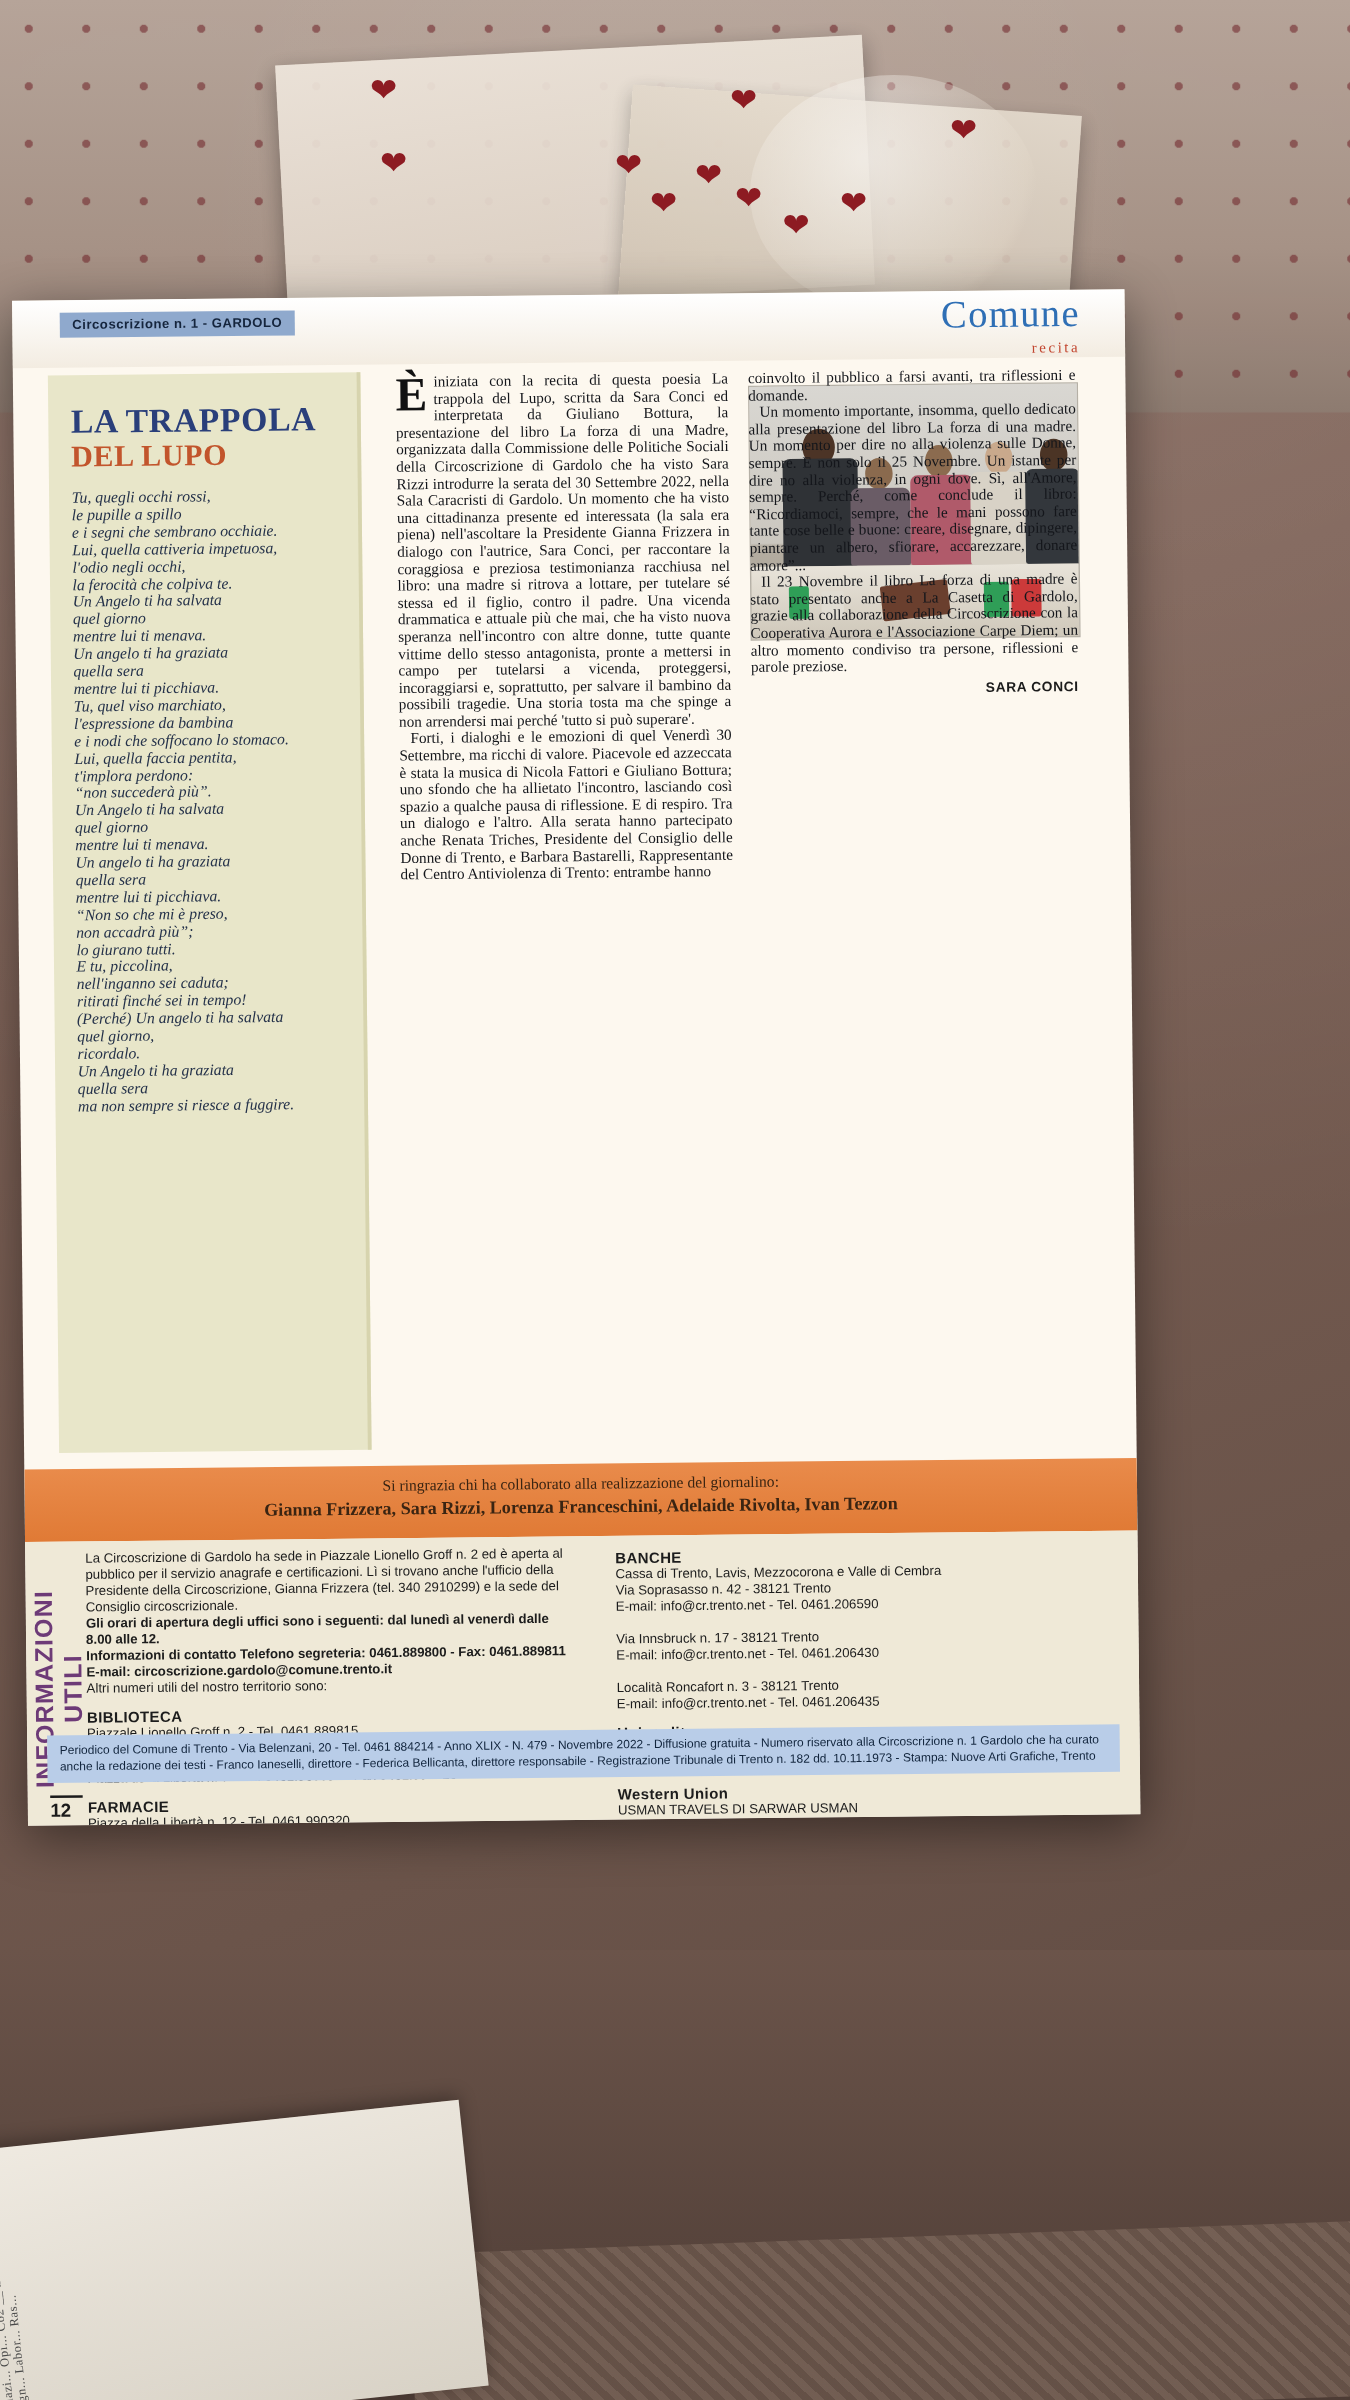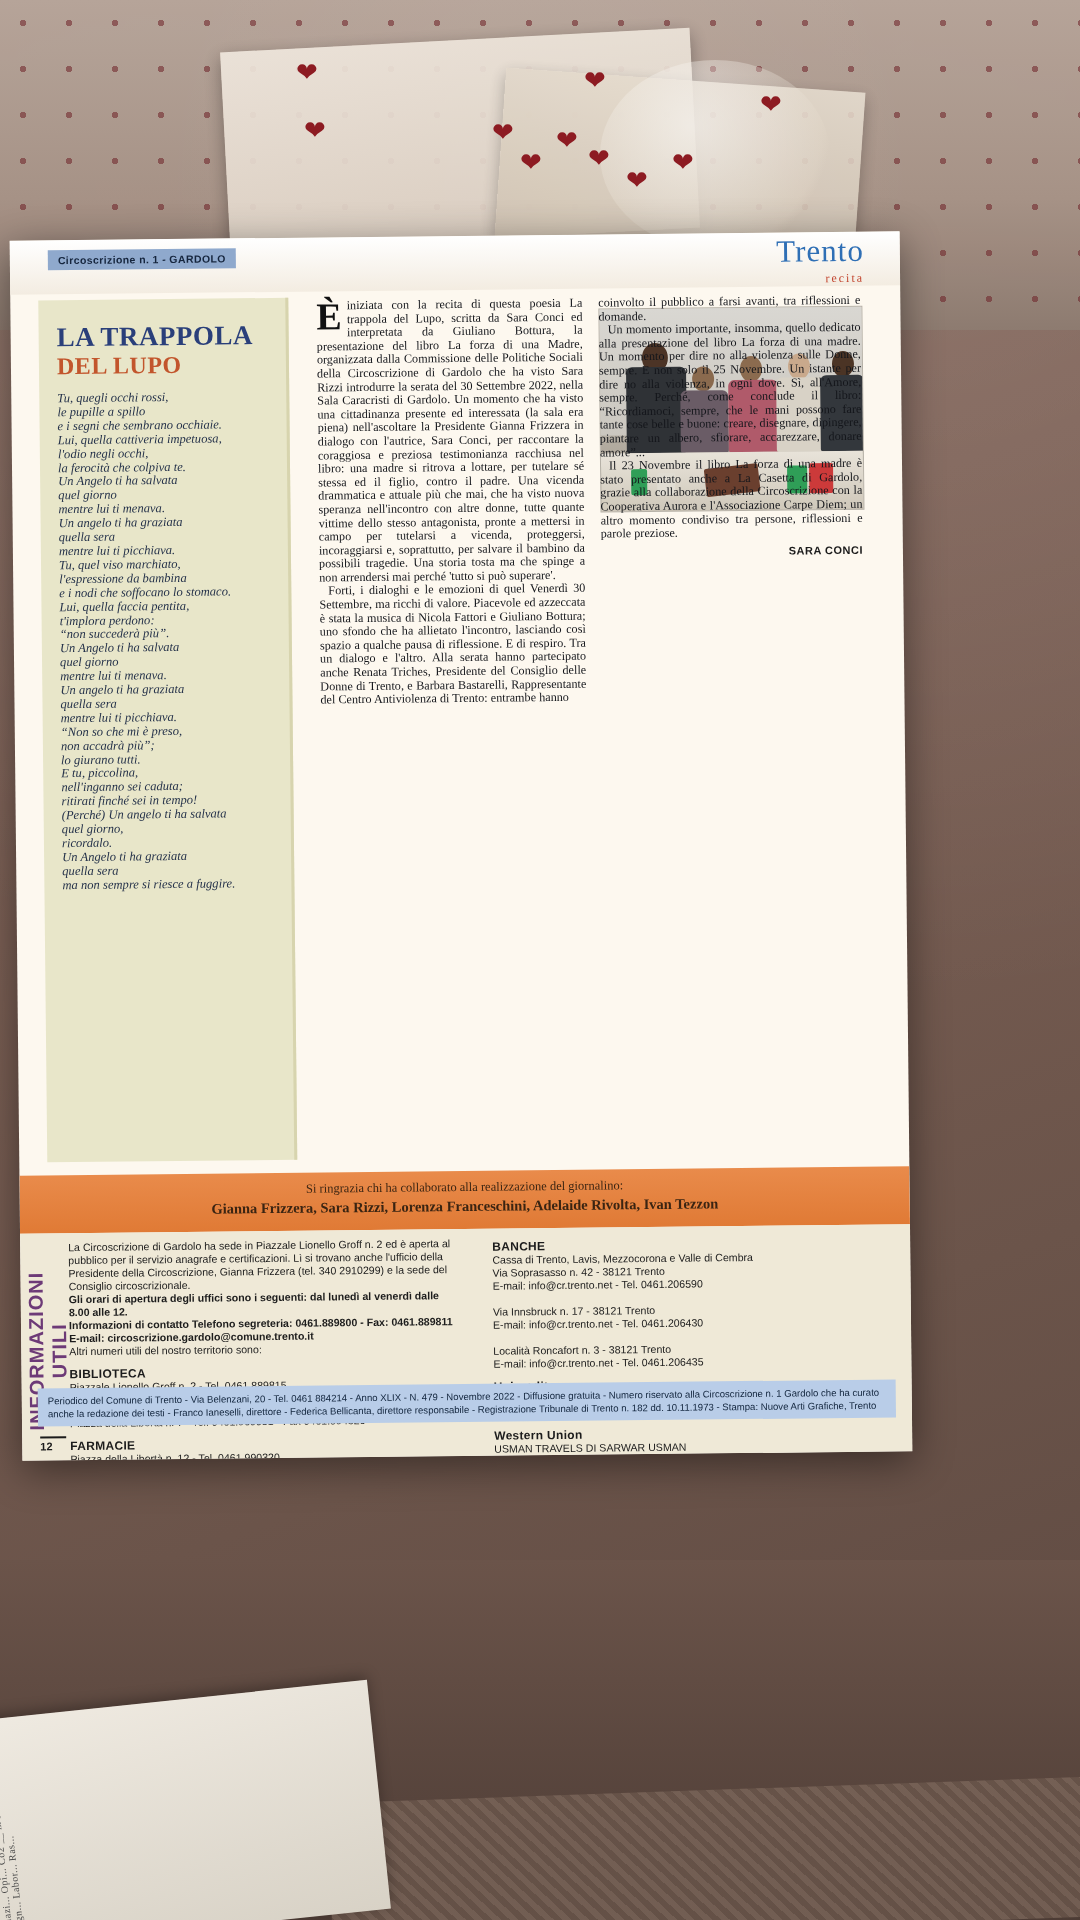--- a/index.html
+++ b/index.html
@@ -190,21 +190,21 @@
 
   
   .colophon{
     position:absolute;left:16px;top:1148px;width:858px;
     background:#b9cde8;color:#11243c;
     font-family:"Liberation Sans",sans-serif;font-size:9.6px;line-height:13px;
     padding:6px 10px;box-sizing:border-box;
   }
   .pageno{
     position:absolute;left:18px;top:1196px;
-    font-family:"Liberation Sans",sans-serif;font-size:11px;font-weight:bold;color:#1b1b1b;
+    font-family:"Liberation Sans",sans-serif;font-size:15px;font-weight:bold;color:#1b1b1b;
   }
   .pageno .rule{display:block;width:26px;height:2px;background:#1b1b1b;margin-bottom:2px;}
 </style>
 </head>
 <body>
 
 <div class="bg">
   <div class="cloth"></div>
   <div class="dots"></div>
   <div class="napkin"></div>
@@ -225,21 +225,21 @@
   <div class="bottompaper">
     <div class="vtxt">Associazi...  Opi...   Co2 __ m    insiemt...   Rassegn...   Labor...   Ras...</div>
   </div>
 </div>
 
 <div class="page">
 
   <div class="hdr">
     <div class="hdr-tag">Circoscrizione n. 1 - GARDOLO</div>
     <div class="hdr-logo">
-      <span>Trento</span>
+      <span>Comune</span>
       <span class="sub">recita</span>
     </div>
   </div>
 
   <div class="poemcol">
     <div class="poem-t1">LA TRAPPOLA</div>
     <div class="poem-t2">DEL LUPO</div>
     <div class="poem-body" id="poem-body">
         <div>Tu, quegli occhi rossi,</div>
         <div>le pupille a spillo</div>

